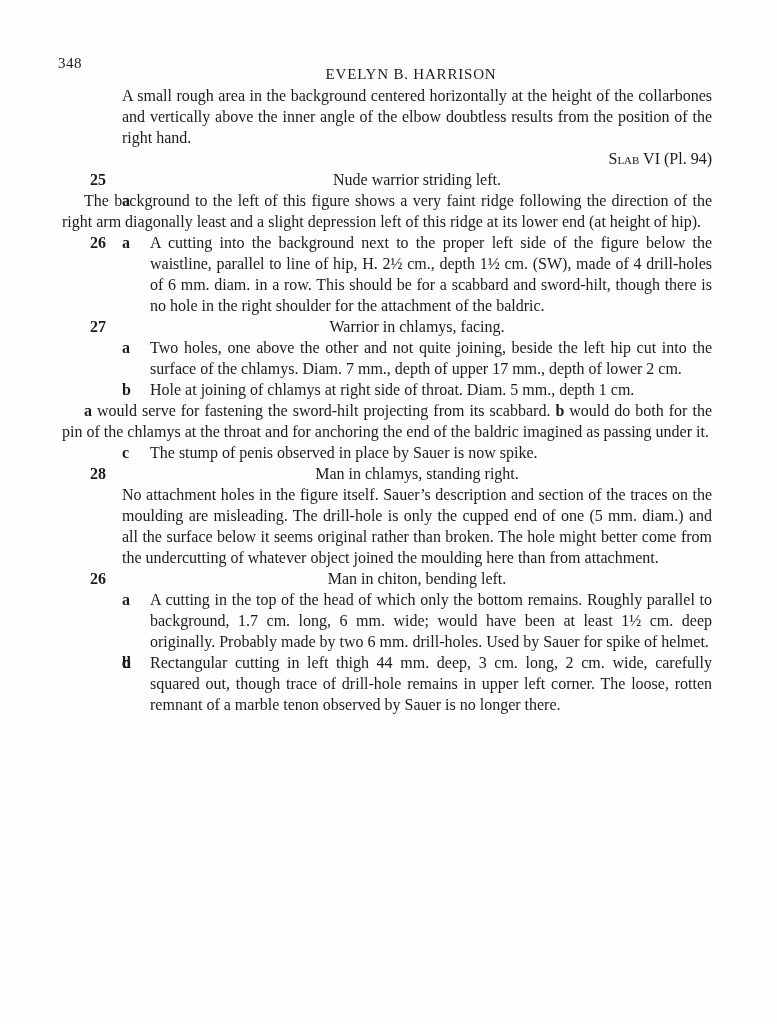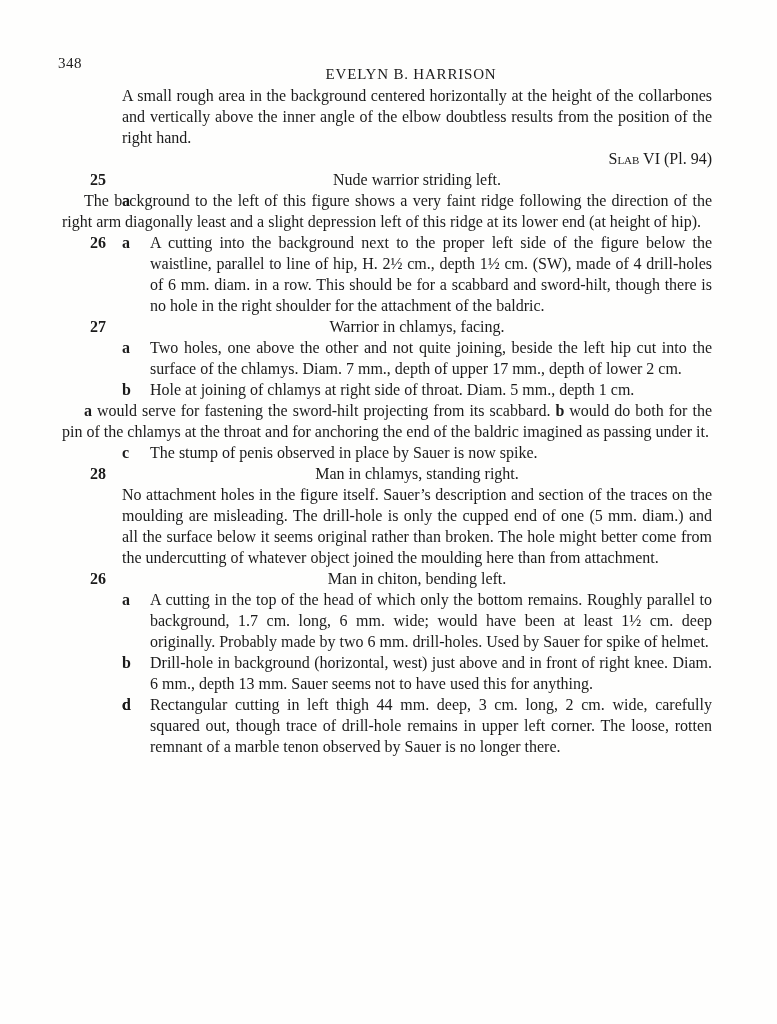--- a/index.html
+++ b/index.html
@@ -70,18 +70,18 @@
 
     <p class="flush-par"><b>a</b><span> would serve for fastening the sword-hilt projecting from its scabbard. </span><b>b</b><span> would do both for the pin of the chlamys at the throat and for anchoring the end of the baldric imagined as passing under it.</span></p>
 
     <p class="sub-entry"><span class="sub-letter">c</span><span>The stump of penis observed in place by Sauer is now spike.</span></p>
 
     <p class="entry-title"><span class="entry-num">28</span><span>Man in chlamys, standing right.</span></p>
     <p class="entry-note">No attachment holes in the figure itself. Sauer’s description and section of the traces on the moulding are misleading. The drill-hole is only the cupped end of one (5 mm. diam.) and all the surface below it seems original rather than broken. The hole might better come from the undercutting of whatever object joined the moulding here than from attachment.</p>
 
     <p class="entry-title"><span class="entry-num">26</span><span>Man in chiton, bending left.</span></p>
     <p class="sub-entry"><span class="sub-letter">a</span><span>A cutting in the top of the head of which only the bottom remains. Roughly parallel to background, 1.7 cm. long, 6 mm. wide; would have been at least 1½ cm. deep originally. Probably made by two 6 mm. drill-holes. Used by Sauer for spike of helmet.</span></p>
-    <p class="sub-entry"><span class="sub-letter">b</span><span>Drill-hole in background (horizontal, west) just above and in front of right knee. Diam. 6 mm., depth 13 mm. Sauer seems not to have used this for anything.</span></p>
+    <p class="sub-entry"><span class="sub-letter">b</span></p>
     <p class="sub-entry"><span class="sub-letter">c</span></p>
     <p class="sub-entry"><span class="sub-letter">d</span><span>Rectangular cutting in left thigh 44 mm. deep, 3 cm. long, 2 cm. wide, carefully squared out, though trace of drill-hole remains in upper left corner. The loose, rotten remnant of a marble tenon observed by Sauer is no longer there.</span></p>
 
   </main>
 </div>
 
 </body></html>

